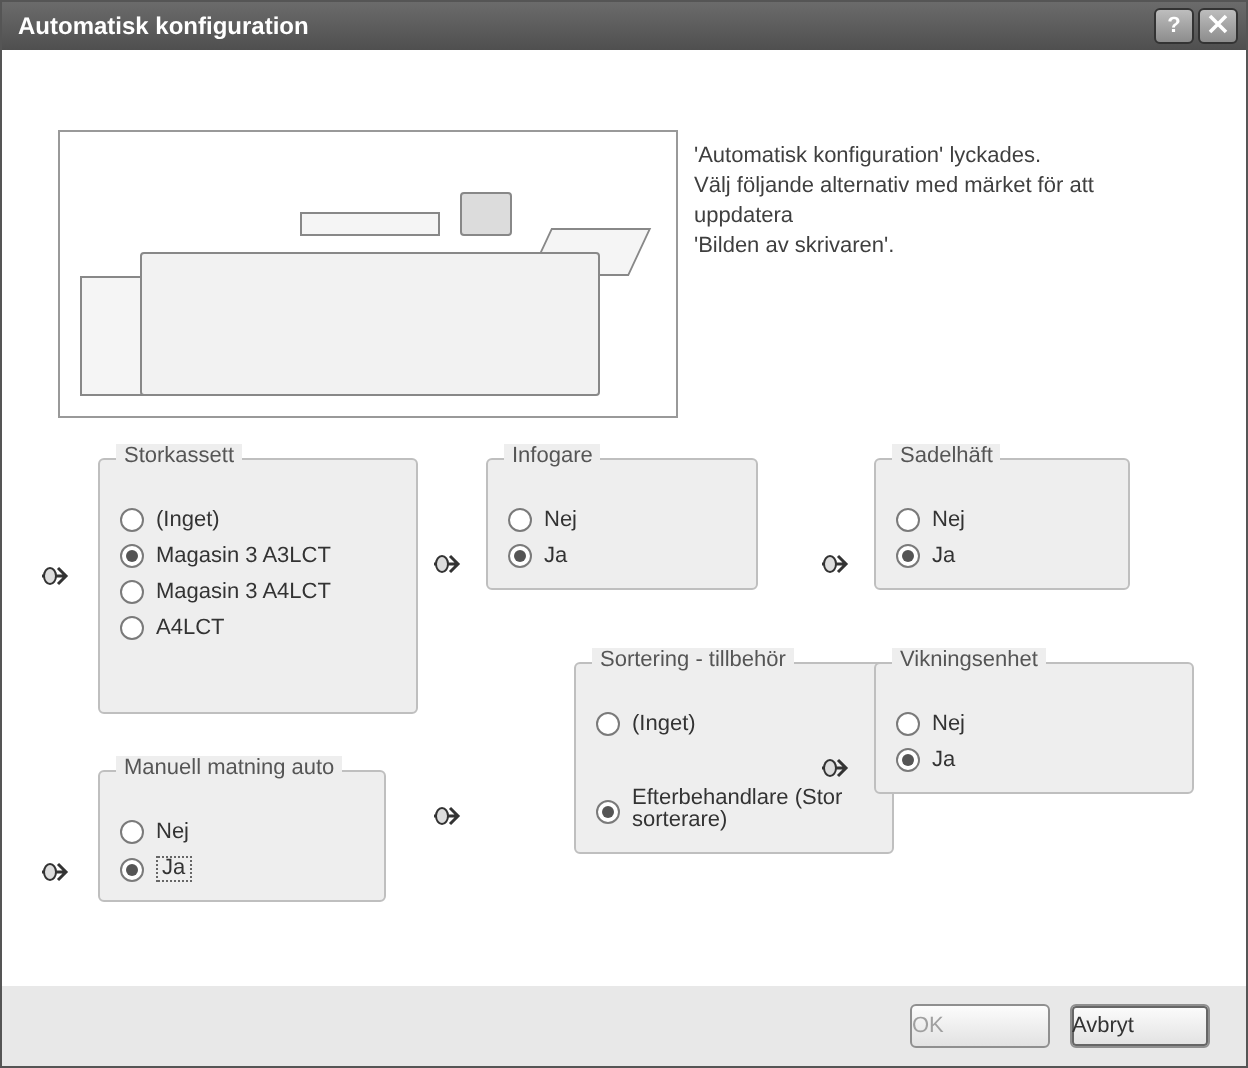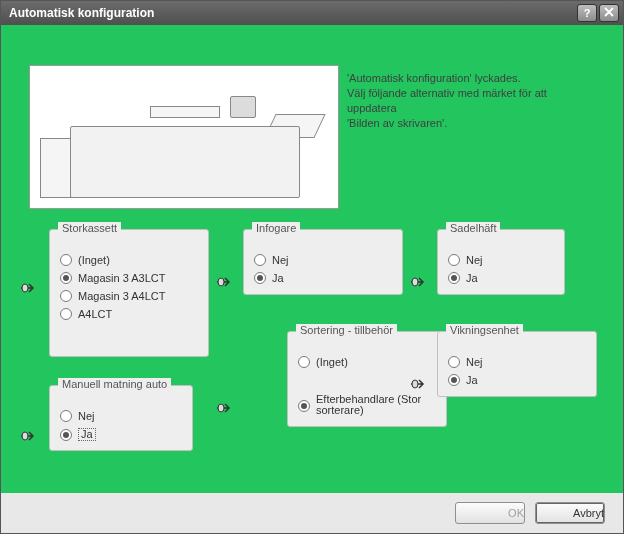--- a/index.html
+++ b/index.html
@@ -37,21 +37,21 @@
     border: 1px solid #333;
     border-radius: 3px;
     display: flex; align-items: center; justify-content: center;
     color: #fff; font-weight: bold; font-size: 11px;
     cursor: pointer;
   }
   .content {
     flex: 1;
     position: relative;
     padding: 14px 18px 10px 18px;
-    background: #22c55e;
+    background: #ffffff;
   }
   .printer-img {
     position: absolute;
     left: 28px; top: 40px;
     width: 310px; height: 144px;
     background: #fff;
     border: 1px solid #999;
   }
   .info-text {
     position: absolute;
@@ -113,21 +113,21 @@
     align-items: center;
     justify-content: flex-end;
     padding: 0 18px;
     gap: 10px;
   }
   .btn {
     min-width: 70px; height: 22px;
     border: 1px solid #8f8f8f;
     border-radius: 3px;
     background: linear-gradient(#fcfcfc,#e2e2e2);
-    display: flex; align-items: center; justify-content: flex-end;
+    display: flex; align-items: center; justify-content: flex-start;
     font-size: 11px;
     color: #333;
   }
   .btn.disabled { color: #a0a0a0; }
   .btn.default { box-shadow: 0 0 0 1px #666 inset; }
 
   
   .printer-body {
     position: absolute; left: 40px; top: 60px;
     width: 230px; height: 72px;
@@ -231,21 +231,21 @@
         <span class="radio-label dotted">Ja</span>
       </div>
     </div>
     <div class="hand" style="left:18px; top:402px;">
       <svg viewBox="0 0 24 18">
           <path d="M2 9 L14 9 M10 5 L14 9 L10 13" stroke="#333" stroke-width="1.5" fill="none"></path>
           <ellipse cx="6" cy="9" rx="3" ry="4" fill="#ddd" stroke="#333"></ellipse>
         </svg>
     </div>
 
-    <div class="group" style="left:242px; top:204px; width:160px; height:66px;text-align:center;">
+    <div class="group" style="left:242px; top:204px; width:136px; height:66px;text-align:center;">
       <div class="group-title">Infogare</div>
       <div class="radio-row">
         <span class="radio"></span>
         <span class="radio-label">Nej</span>
       </div>
       <div class="radio-row">
         <span class="radio selected"></span>
         <span class="radio-label">Ja</span>
       </div>
     </div>

